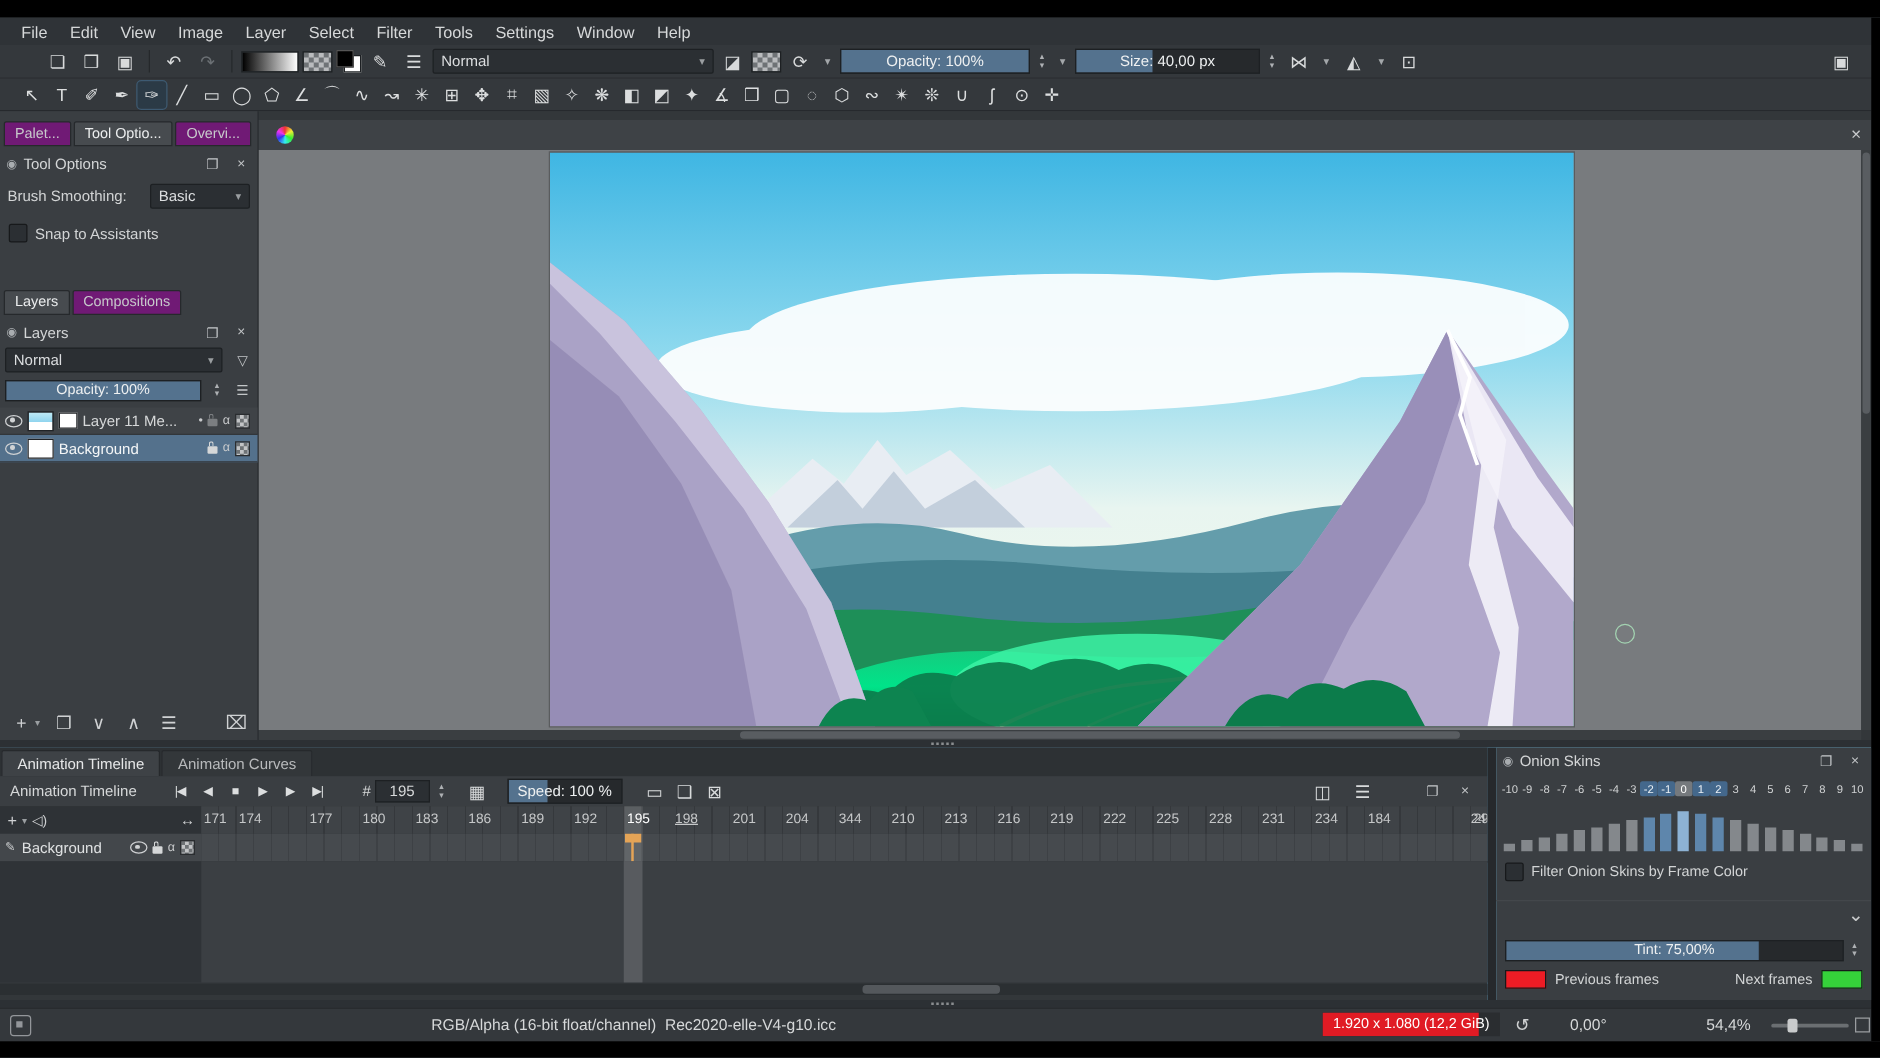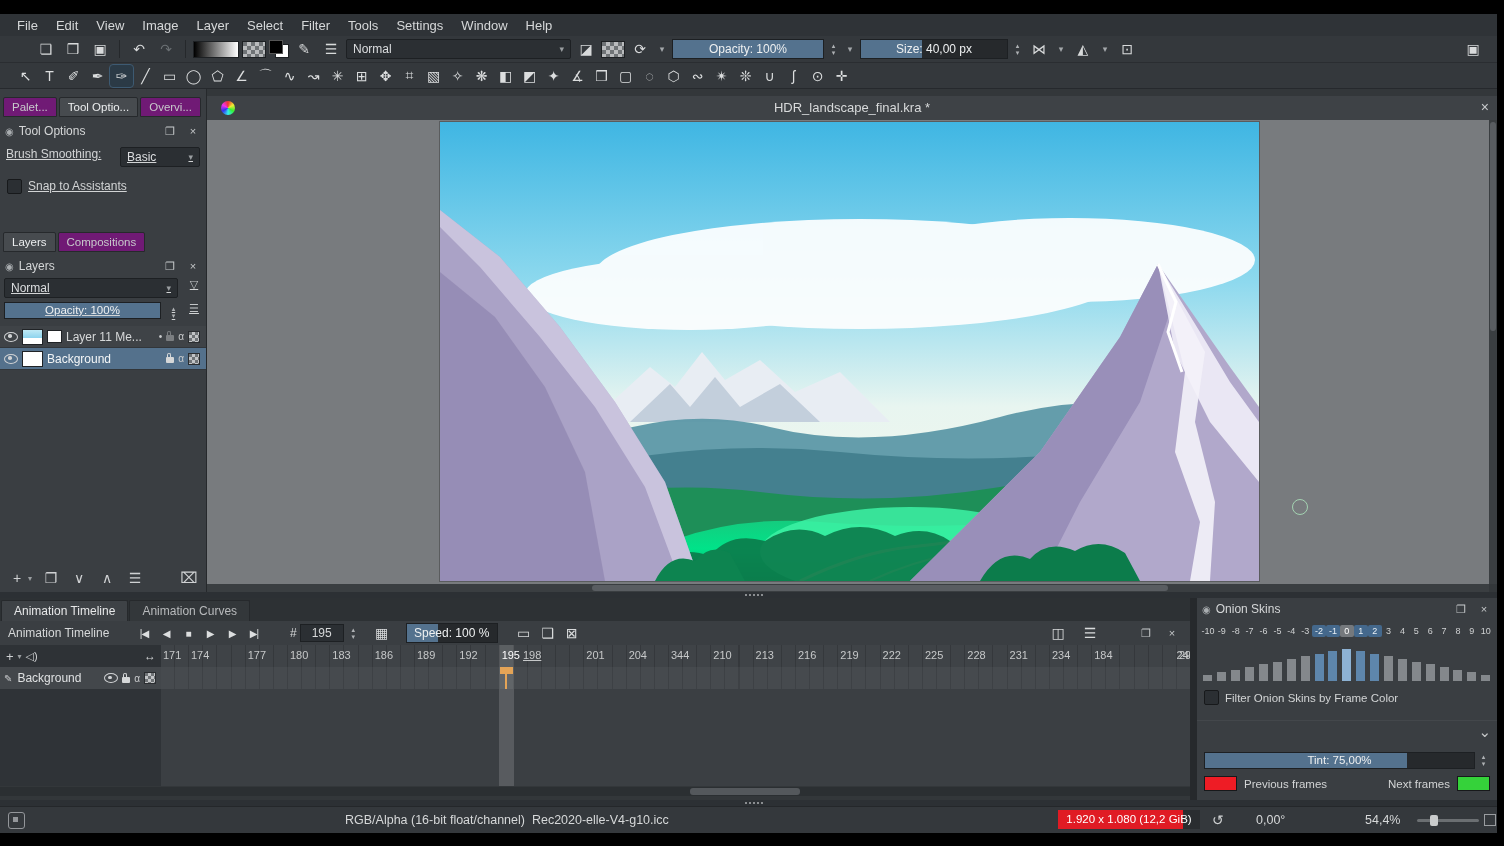--- a/index.html
+++ b/index.html
@@ -60,21 +60,21 @@
   .dock-tabs{position:absolute;left:3px;display:flex;gap:2px;}
   .dtab{font-size:11.5px;color:#c7c9cb;background:#701a75;border:1px solid #26292c;
         padding:3px 8px;border-radius:2px 2px 0 0;white-space:nowrap;}
   .dtab.active{background:#474b4f;color:#eceeef;}
   .docker-head{position:absolute;left:0;right:0;height:18px;display:flex;align-items:center;
                padding:0 5px;font-size:12px;color:#d4d6d7;gap:5px;}
   .dico{font-size:10px;color:#a9adb0;}
   .dtitle{flex:0 0 auto;}
   .dh-btn{margin-left:auto;width:16px;text-align:center;font-size:11px;color:#c3c6c8;}
   .dh-btn + .dh-btn{margin-left:2px;}
-  .row{position:absolute;display:flex;gap:6px;font-size:12px;color:#d2d4d5;text-decoration:underline;}
+  .row{position:absolute;display:flex;align-items:center;gap:6px;font-size:12px;color:#d2d4d5;}
   .cb{width:13px;height:13px;border:1px solid #17191b;background:#2b2f33;border-radius:2px;flex:0 0 auto;}
   .layer-list{position:absolute;left:0;right:0;}
   .layer-row{height:21px;display:flex;align-items:center;gap:4px;padding:0 4px;
              border-bottom:1px solid #32363a;background:#3f4347;font-size:12px;color:#d6d8d9;}
   .layer-row.selected{background:#54718c;color:#f4f6f7;}
   .thumb{width:19px;height:14px;border:1px solid #202326;background:#fff;flex:0 0 auto;}
   .thumb.t1{background:linear-gradient(180deg,#bfe9f5 0%,#8fd4ee 55%,#ffffff 55%);}
   .thumb.mask{width:13px;height:11px;}
   .lname{white-space:nowrap;overflow:hidden;}
   .mini{font-size:10px;color:#c9cbcd;}
@@ -402,21 +402,20 @@
         <span class="db-btn">∨</span>
         <span class="db-btn">∧</span>
         <span class="db-btn">☰</span>
         <span class="db-btn trash">⌧</span>
       </div>
     </div>
 
     <div class="canvas-area">
       <div class="canvas-title">
         <span class="color-wheel"></span>
-        <span class="title-text">HDR_landscape_final.kra *</span>
         <span class="canvas-close">×</span>
       </div>
 
       <div class="canvas-body">
         <svg class="artwork" viewBox="0 0 819 459" preserveAspectRatio="none">
           <defs>
             <linearGradient id="sky" x1="0" y1="0" x2="0" y2="1">
               <stop offset="0" stop-color="#3fb6e3"></stop>
               <stop offset="0.35" stop-color="#8ed9ee"></stop>
               <stop offset="0.62" stop-color="#e8f5f0"></stop>
@@ -533,21 +532,21 @@
         <div class="frame-ruler">
             <span class="frame-num" style="left: 2px;">171</span>
             <span class="frame-num" style="left: 30px;">174</span>
             <span class="frame-num" style="left: 86.66px;">177</span>
             <span class="frame-num" style="left: 128.99px;">180</span>
             <span class="frame-num" style="left: 171.32px;">183</span>
             <span class="frame-num" style="left: 213.65px;">186</span>
             <span class="frame-num" style="left: 255.98px;">189</span>
             <span class="frame-num" style="left: 298.31px;">192</span>
             <span class="frame-num current" style="left: 340.64px;">195</span>
-            <span class="frame-num" style="left: 362px; text-decoration: underline;">198</span>
+            <span class="frame-num" style="left: 379px; text-decoration: underline;">198</span>
             <span class="frame-num" style="left: 425.3px;">201</span>
             <span class="frame-num" style="left: 467.63px;">204</span>
             <span class="frame-num" style="left: 509.96px;">344</span>
             <span class="frame-num" style="left: 552.29px;">210</span>
             <span class="frame-num" style="left: 594.62px;">213</span>
             <span class="frame-num" style="left: 636.95px;">216</span>
             <span class="frame-num" style="left: 679.28px;">219</span>
             <span class="frame-num" style="left: 721.61px;">222</span>
             <span class="frame-num" style="left: 763.94px;">225</span>
             <span class="frame-num" style="left: 806.27px;">228</span>

